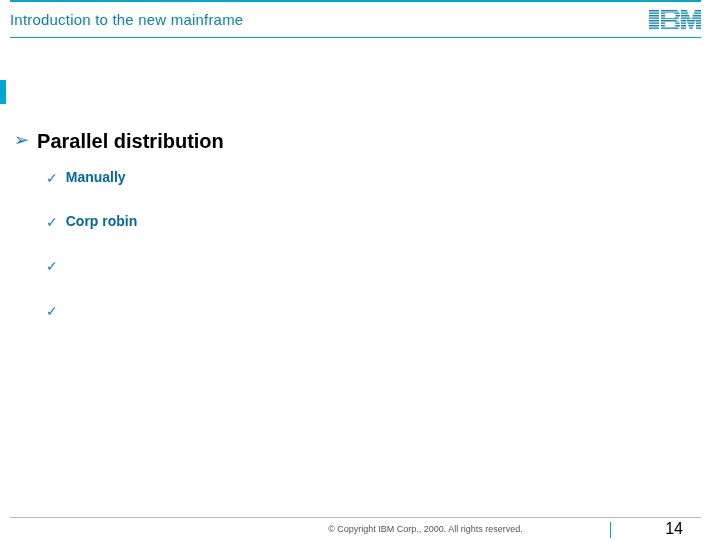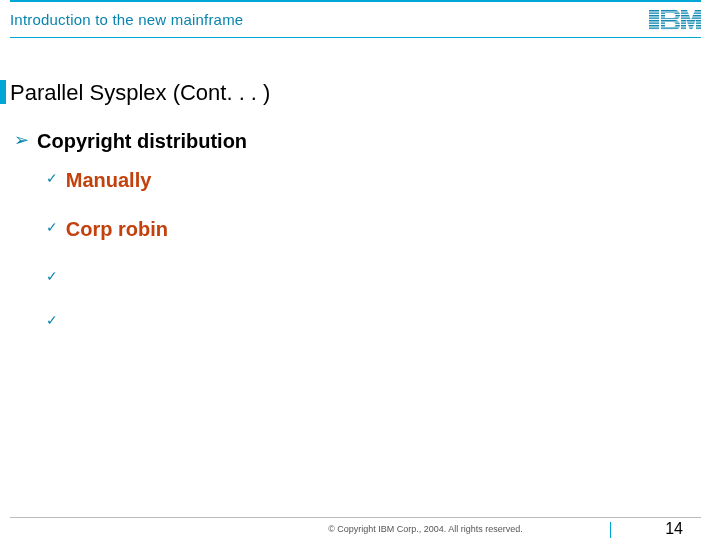--- a/index.html
+++ b/index.html
@@ -10,21 +10,21 @@
   .topband .logo { display: flex; align-items: center; gap: 2px; color: #0a84b0; font-weight: 700; letter-spacing: 0.5px; }
   
   .heading { position: absolute; top: 80px; left: 10px; font-size: 22px; font-weight: 400; color: #000; }
   .accent { position: absolute; top: 80px; left: 0; width: 6px; height: 24px; background: #00a6d6; }
   .body { position: absolute; top: 130px; left: 14px; right: 20px; }
   .level1 { display: flex; align-items: flex-start; margin-bottom: 16px; }
   .arrow { color: #0a84b0; font-size: 18px; margin-right: 8px; line-height: 1.2; }
   .level1 .txt { font-size: 20px; font-weight: 700; color: #000; }
   .level2 { display: flex; align-items: flex-start; margin-left: 32px; margin-bottom: 26px; }
   .check { color: #0a84b0; font-size: 14px; margin-right: 8px; line-height: 1.3; }
-  .level2 .txt { font-size: 20px; font-weight: 700; color: #c2410c; }
+  .level2 .txt { font-size: 14px; font-weight: 700; color: #0369a1; }
   .footer { position: absolute; bottom: 22px; left: 10px; right: 10px; border-top: 1px solid #bbb; }
   .copyright { position: absolute; bottom: 6px; left: 0; right: 0; text-align: center; font-size: 9px; color: #555; padding-left: 140px; }
   .footer-sep { position: absolute; bottom: 2px; right: 100px; width: 1px; height: 16px; background: #00a6d6; }
   .pagenum { position: absolute; bottom: 2px; right: 28px; font-size: 16px; color: #000; margin-left: 25px; }
 </style>
 </head>
 <body>
 
 <div class="slide">
 
@@ -40,41 +40,40 @@
         <g fill="url(#stripes)">
           <rect x="0" y="0" width="10" height="20"></rect>
           <path d="M12 0 h14 a5 5 0 0 1 0 10 a5 5 0 0 1 0 10 h-14 z M16 3 v5 h8 a2.5 2.5 0 0 0 0-5 z M16 12 v5 h8 a2.5 2.5 0 0 0 0-5 z"></path>
           <path d="M32 0 h6 l4 10 l4 -10 h6 v20 h-5 v-11 l-4 11 h-2 l-4 -11 v11 h-5 z"></path>
         </g>
       </svg>
     </span>
   </div>
 
   <div class="accent"></div>
-  <div class="heading">Parallel Sysplex (Cont. . . )</div>
 
   <div class="body">
     <div class="level1">
       <span class="arrow">➢</span>
-      <span class="txt">Copyright distribution</span>
+      <span class="txt">Parallel distribution</span>
     </div>
     <div class="level2">
       <span class="check">✓</span>
       <span class="txt">Manually</span>
     </div>
     <div class="level2">
       <span class="check">✓</span>
       <span class="txt">Corp robin</span>
     </div>
     <div class="level2">
       <span class="check">✓</span>
     </div>
     <div class="level2">
       <span class="check">✓</span>
     </div>
   </div>
 
   <div class="footer"></div>
-  <div class="copyright">© Copyright IBM Corp., 2004. All rights reserved.</div>
+  <div class="copyright">© Copyright IBM Corp., 2000. All rights reserved.</div>
   <div class="footer-sep"></div>
   <div class="pagenum">14</div>
 
 </div>
 
 </body></html>

